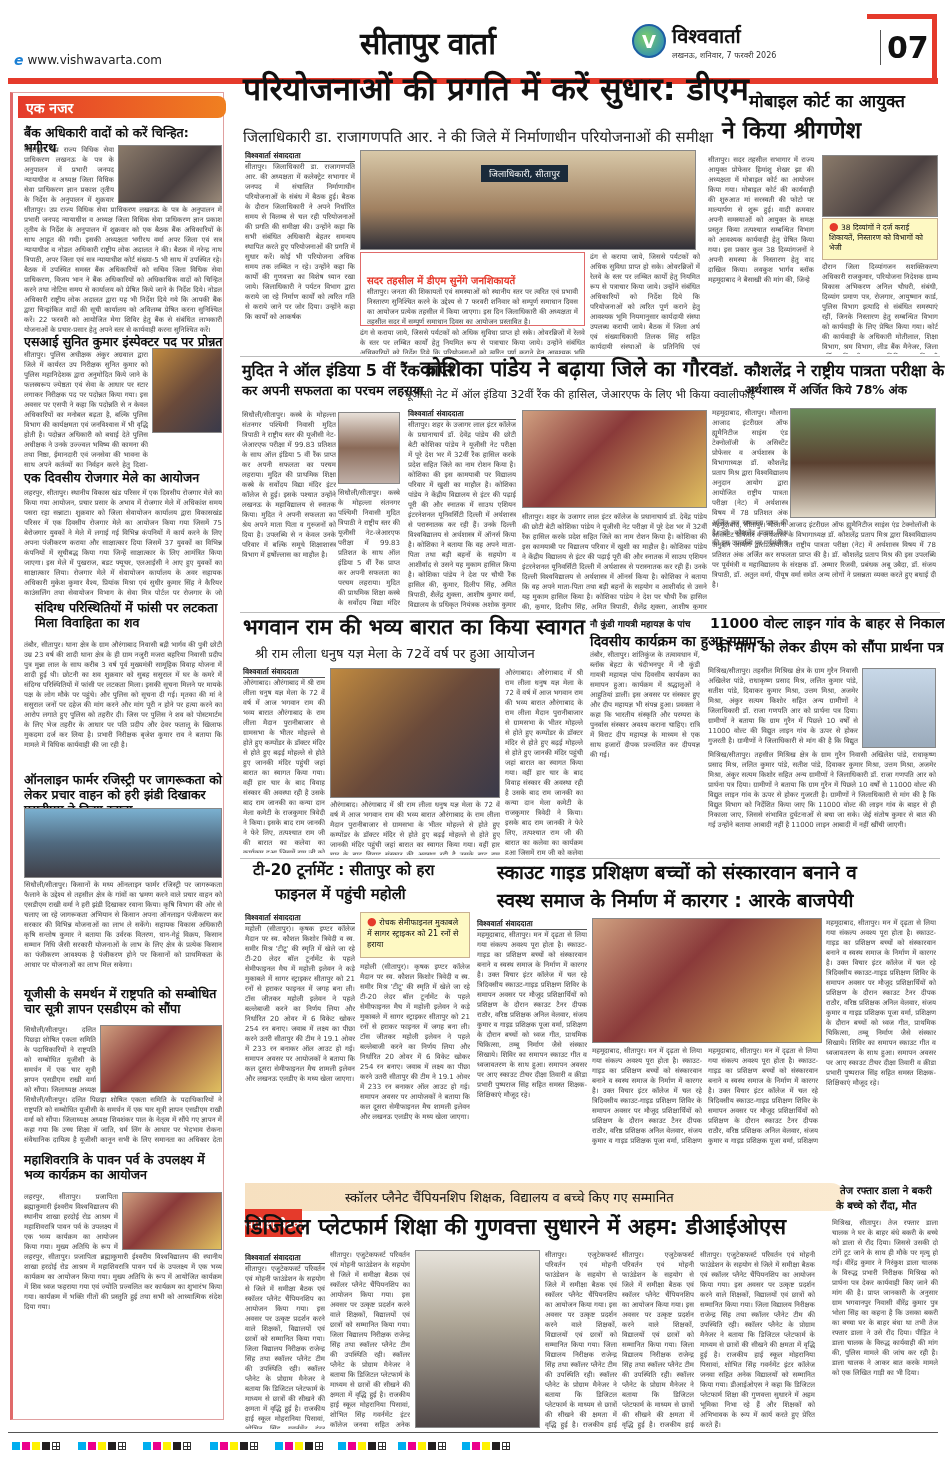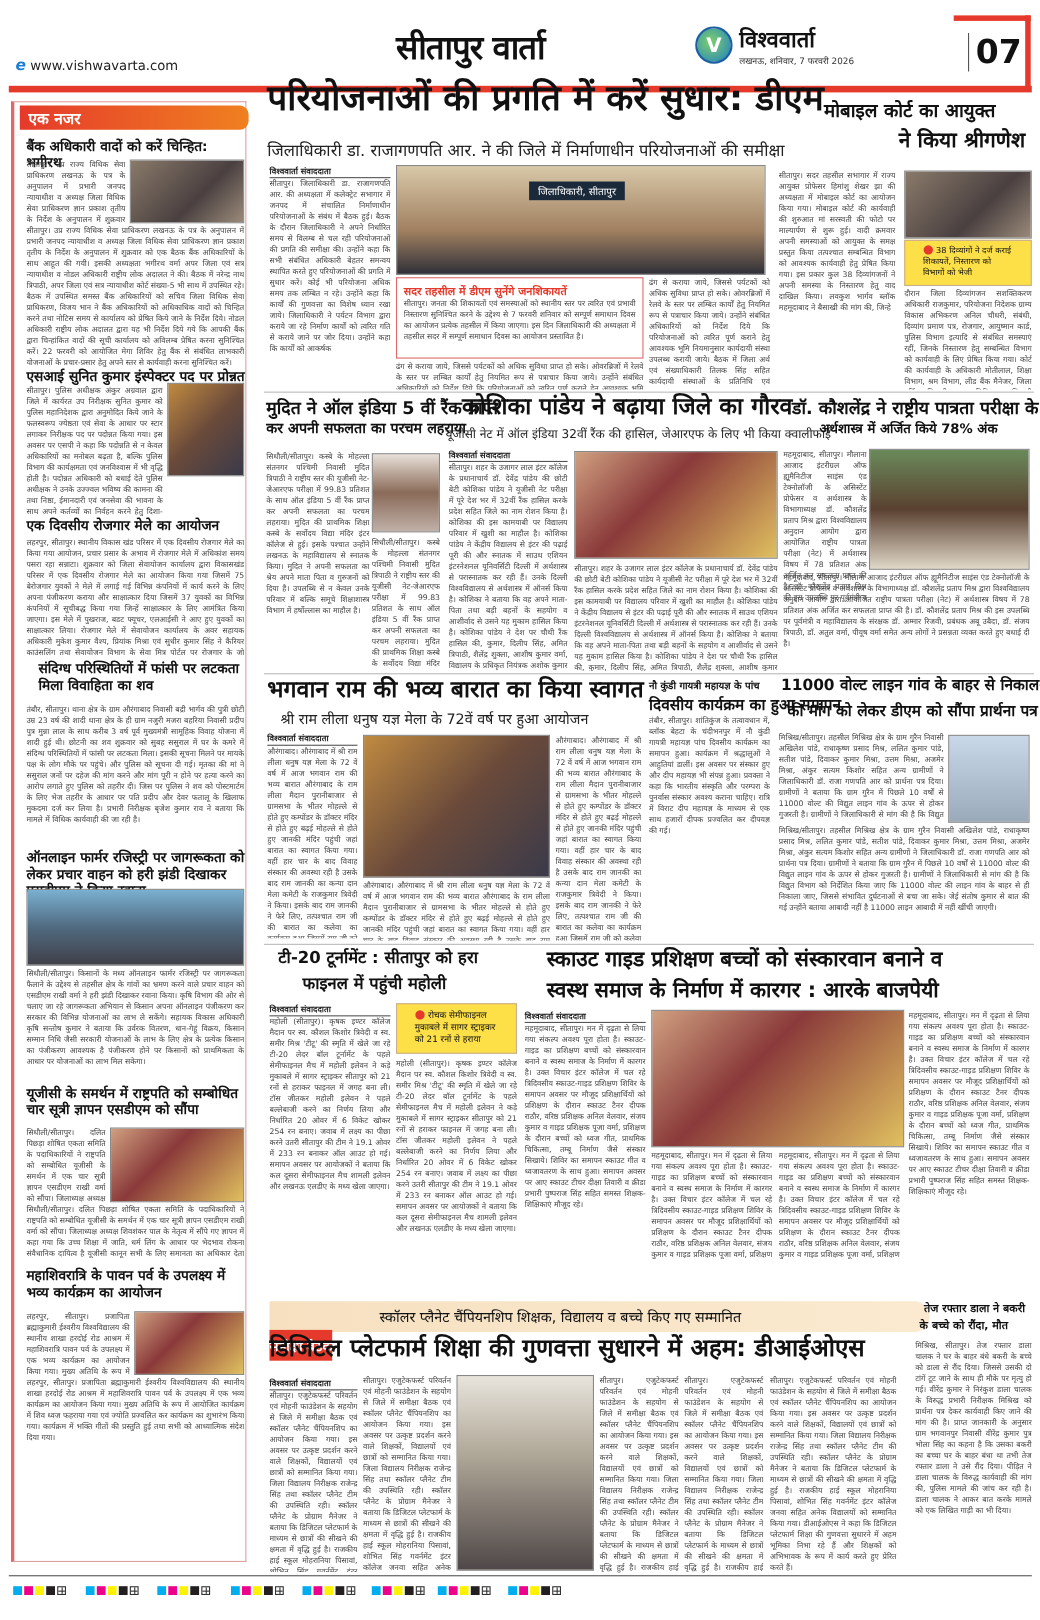--- a/index.html
+++ b/index.html
@@ -19,23 +19,23 @@
 .eknazar{left:18px;top:96px;width:208px;height:22px;background:linear-gradient(90deg,#e53a2b,#f08020);border-radius:0 8px 8px 0;color:#fff;font-weight:bold;font-size:14px;padding:2px 8px}
 .lh{font-size:12.5px;font-weight:bold;color:#111;line-height:15px}
 .txt{font-size:7px;line-height:10px;color:#444;text-align:justify;overflow:hidden}
 .photo{background:linear-gradient(135deg,#8a7a6a,#4a4040 60%,#9a8a7a);border:1px solid #888}
 .photo2{background:linear-gradient(135deg,#c08a40,#6a4a3a 50%,#3a3a4a)}
 .photo3{background:linear-gradient(135deg,#d0a080,#8a3a3a 40%,#e0c060)}
 .photo4{background:linear-gradient(180deg,#7ab0d0,#506a80 50%,#404048)}
 .big{font-weight:bold;color:#111;line-height:1.1;white-space:nowrap}
 .sub{color:#222;white-space:nowrap}
 .byline{font-size:7.5px;font-weight:bold;color:#222;border-bottom:1px solid #555;padding-bottom:1px}
-.callout{border:1.5px solid #e06a6a;padding:4px 6px;background:#fff}
+.callout{border:1.5px solid #e06a6a;padding:20px 6px;background:#fff}
 .callout-h{font-size:10px;font-weight:bold;color:#e53a2b}
-.bullet-box{background:#fde047;border:1px solid #c9b090;padding:3px 16px;font-size:9px;color:#111;line-height:13px}
+.bullet-box{background:#fef9c3;border:1px solid #c9b090;padding:3px 6px;font-size:9px;color:#111;line-height:13px}
 .bullet-box .dot{color:#e53a2b;font-size:11px}
 .band{left:245px;top:1183px;width:600px;height:28px;border-radius:0 14px 14px 0;background:linear-gradient(90deg,#f6e0c0,#fbead0)}
 .band-tag{left:245px;top:1209px;height:28px;background:#e53a2b;color:#fff;font-weight:bold;font-size:12px;padding:6px 0}
 .band-text{left:345px;top:1188px;font-size:13px;color:#111}
 .cmyk{top:1442px;display:flex;gap:2px;align-items:center}
 .cmyk span{width:8px;height:8px;display:inline-block}
 .c1{background:#00aeef}.c2{background:#ec008c}.c3{background:#fff200}.c4{background:#231f20}
 .reg{width:8px;height:8px;border:1px solid #333;position:relative}
 .reg:before{content:"";position:absolute;left:3px;top:0;width:1px;height:6px;background:#333}
 .reg:after{content:"";position:absolute;top:3px;left:0;height:1px;width:6px;background:#333}
@@ -101,21 +101,21 @@
   <div style="position:absolute;left:120px;top:14px;background:#1a2a3a;color:#fff;font-size:9px;padding:2px 8px">जिलाधिकारी, सीतापुर</div>
 </div>
 <div class="abs callout" style="left:360px;top:252px;width:225px;height:74px">
   <div class="callout-h">सदर तहसील में डीएम सुनेंगे जनशिकायतें</div>
   <div class="txt" style="height:48px">सीतापुर। जनता की शिकायतों एवं समस्याओं को स्थानीय स्तर पर त्वरित एवं प्रभावी निस्तारण सुनिश्चित करने के उद्देश्य से 7 फरवरी शनिवार को सम्पूर्ण समाधान दिवस का आयोजन प्रत्येक तहसील में किया जाएगा। इस दिन जिलाधिकारी की अध्यक्षता में तहसील सदर में सम्पूर्ण समाधान दिवस का आयोजन प्रस्तावित है।</div>
 </div>
 <div class="abs txt" style="left:360px;top:328px;width:225px;height:26px">ढंग से कराया जाये, जिससे पर्यटकों को अधिक सुविधा प्राप्त हो सके। ओवरब्रिजों में रेलवे के स्तर पर लम्बित कार्यों हेतु नियमित रूप से पत्राचार किया जाये। उन्होंने संबंधित अधिकारियों को निर्देश दिये कि परियोजनाओं को त्वरित पूर्ण कराने हेतु आवश्यक भूमि नियमानुसार कार्यदायी संस्था उपलब्ध करायी जाये। बैठक में जिला अर्थ एवं संख्याधिकारी तिलक सिंह सहित कार्यदायी संस्थाओं के प्रतिनिधि एवं अधिकारी उपस्थित रहे।</div>
 <div class="abs txt" style="left:590px;top:252px;width:110px;height:100px">ढंग से कराया जाये, जिससे पर्यटकों को अधिक सुविधा प्राप्त हो सके। ओवरब्रिजों में रेलवे के स्तर पर लम्बित कार्यों हेतु नियमित रूप से पत्राचार किया जाये। उन्होंने संबंधित अधिकारियों को निर्देश दिये कि परियोजनाओं को त्वरित पूर्ण कराने हेतु आवश्यक भूमि नियमानुसार कार्यदायी संस्था उपलब्ध करायी जाये। बैठक में जिला अर्थ एवं संख्याधिकारी तिलक सिंह सहित कार्यदायी संस्थाओं के प्रतिनिधि एवं अधिकारी उपस्थित रहे।</div>
 
 <div class="abs big" style="left:722px;top:92px;font-size:17px;text-align:center;width:210px">मोबाइल कोर्ट का आयुक्त</div>
-<div class="abs big" style="left:722px;top:118px;font-size:19px;text-align:right;width:210px">ने किया श्रीगणेश</div>
+<div class="abs big" style="left:722px;top:118px;font-size:23px;text-align:left;width:210px">ने किया श्रीगणेश</div>
 <div class="abs txt" style="left:708px;top:155px;width:106px;height:200px">सीतापुर। सदर तहसील सभागार में राज्य आयुक्त प्रोफेसर हिमांशु शेखर झा की अध्यक्षता में मोबाइल कोर्ट का आयोजन किया गया। मोबाइल कोर्ट की कार्यवाही की शुरुआत मां सरस्वती की फोटो पर माल्यार्पण से शुरू हुई। वादी क्रमवार अपनी समस्याओं को आयुक्त के समक्ष प्रस्तुत किया तत्पश्चात सम्बन्धित विभाग को आवश्यक कार्यवाही हेतु प्रेषित किया गया। इस प्रकार कुल 38 दिव्यांगजनों ने अपनी समस्या के निस्तारण हेतु वाद दाखिल किया। लवकुश भार्गव ब्लॉक महमूदाबाद ने बैसाखी की मांग की, जिन्हे</div>
 <div class="abs photo" style="left:822px;top:155px;width:116px;height:62px"></div>
 <div class="abs bullet-box" style="left:822px;top:218px;width:116px;height:42px;font-size:7.5px;line-height:10px"><span class="dot">●</span> <span>38 दिव्यांगों ने दर्ज कराई शिकायतें, निस्तारण को विभागों को भेजी</span></div>
 <div class="abs txt" style="left:822px;top:262px;width:116px;height:92px">दौरान जिला दिव्यांगजन सशक्तिकरण अधिकारी राजकुमार, परियोजना निदेशक ग्राम्य विकास अभिकरण अनिल चौधरी, संबंधी, दिव्यांग प्रमाण पत्र, रोजगार, आयुष्मान कार्ड, पुलिस विभाग इत्यादि से संबंधित समस्याएं रहीं, जिनके निस्तारण हेतु सम्बन्धित विभाग को कार्यवाही के लिए प्रेषित किया गया। कोर्ट की कार्यवाही के अधिकारी मोतीलाल, शिक्षा विभाग, श्रम विभाग, लीड बैंक मैनेजर, जिला पूर्ति अधिकारी, मुख्य चिकित्सा अधिकारी कार्यालय से दिव्यांग नोडल व दिव्यांग बोर्ड इत्यादि उपस्थित रहे।</div>
 
 <div class="abs hrule" style="left:240px;top:356px;width:700px"></div>
 
 <div class="abs big" style="left:242px;top:362px;font-size:16px">मुदित ने ऑल इंडिया 5 वीं रैंक प्राप्त</div>
 <div class="abs big" style="left:242px;top:384px;font-size:13px">कर अपनी सफलता का परचम लहराया</div>
 <div class="abs txt" style="left:242px;top:410px;width:94px;height:200px">सिधौली/सीतापुर। कस्बे के मोहल्ला संतनगर पश्चिमी निवासी मुदित त्रिपाठी ने राष्ट्रीय स्तर की यूजीसी नेट-जेआरएफ परीक्षा में 99.83 प्रतिशत के साथ ऑल इंडिया 5 वीं रैंक प्राप्त कर अपनी सफलता का परचम लहराया। मुदित की प्राथमिक शिक्षा कस्बे के सर्वोदय विद्या मंदिर इंटर कॉलेज से हुई। इसके पश्चात उन्होंने लखनऊ के महाविद्यालय से स्नातक किया। मुदित ने अपनी सफलता का श्रेय अपने माता पिता व गुरुजनों को दिया है। उपलब्धि से न केवल उनके परिवार में बल्कि समूचे शिक्षाशास्त्र विभाग में हर्षोल्लास का माहौल है।</div>

